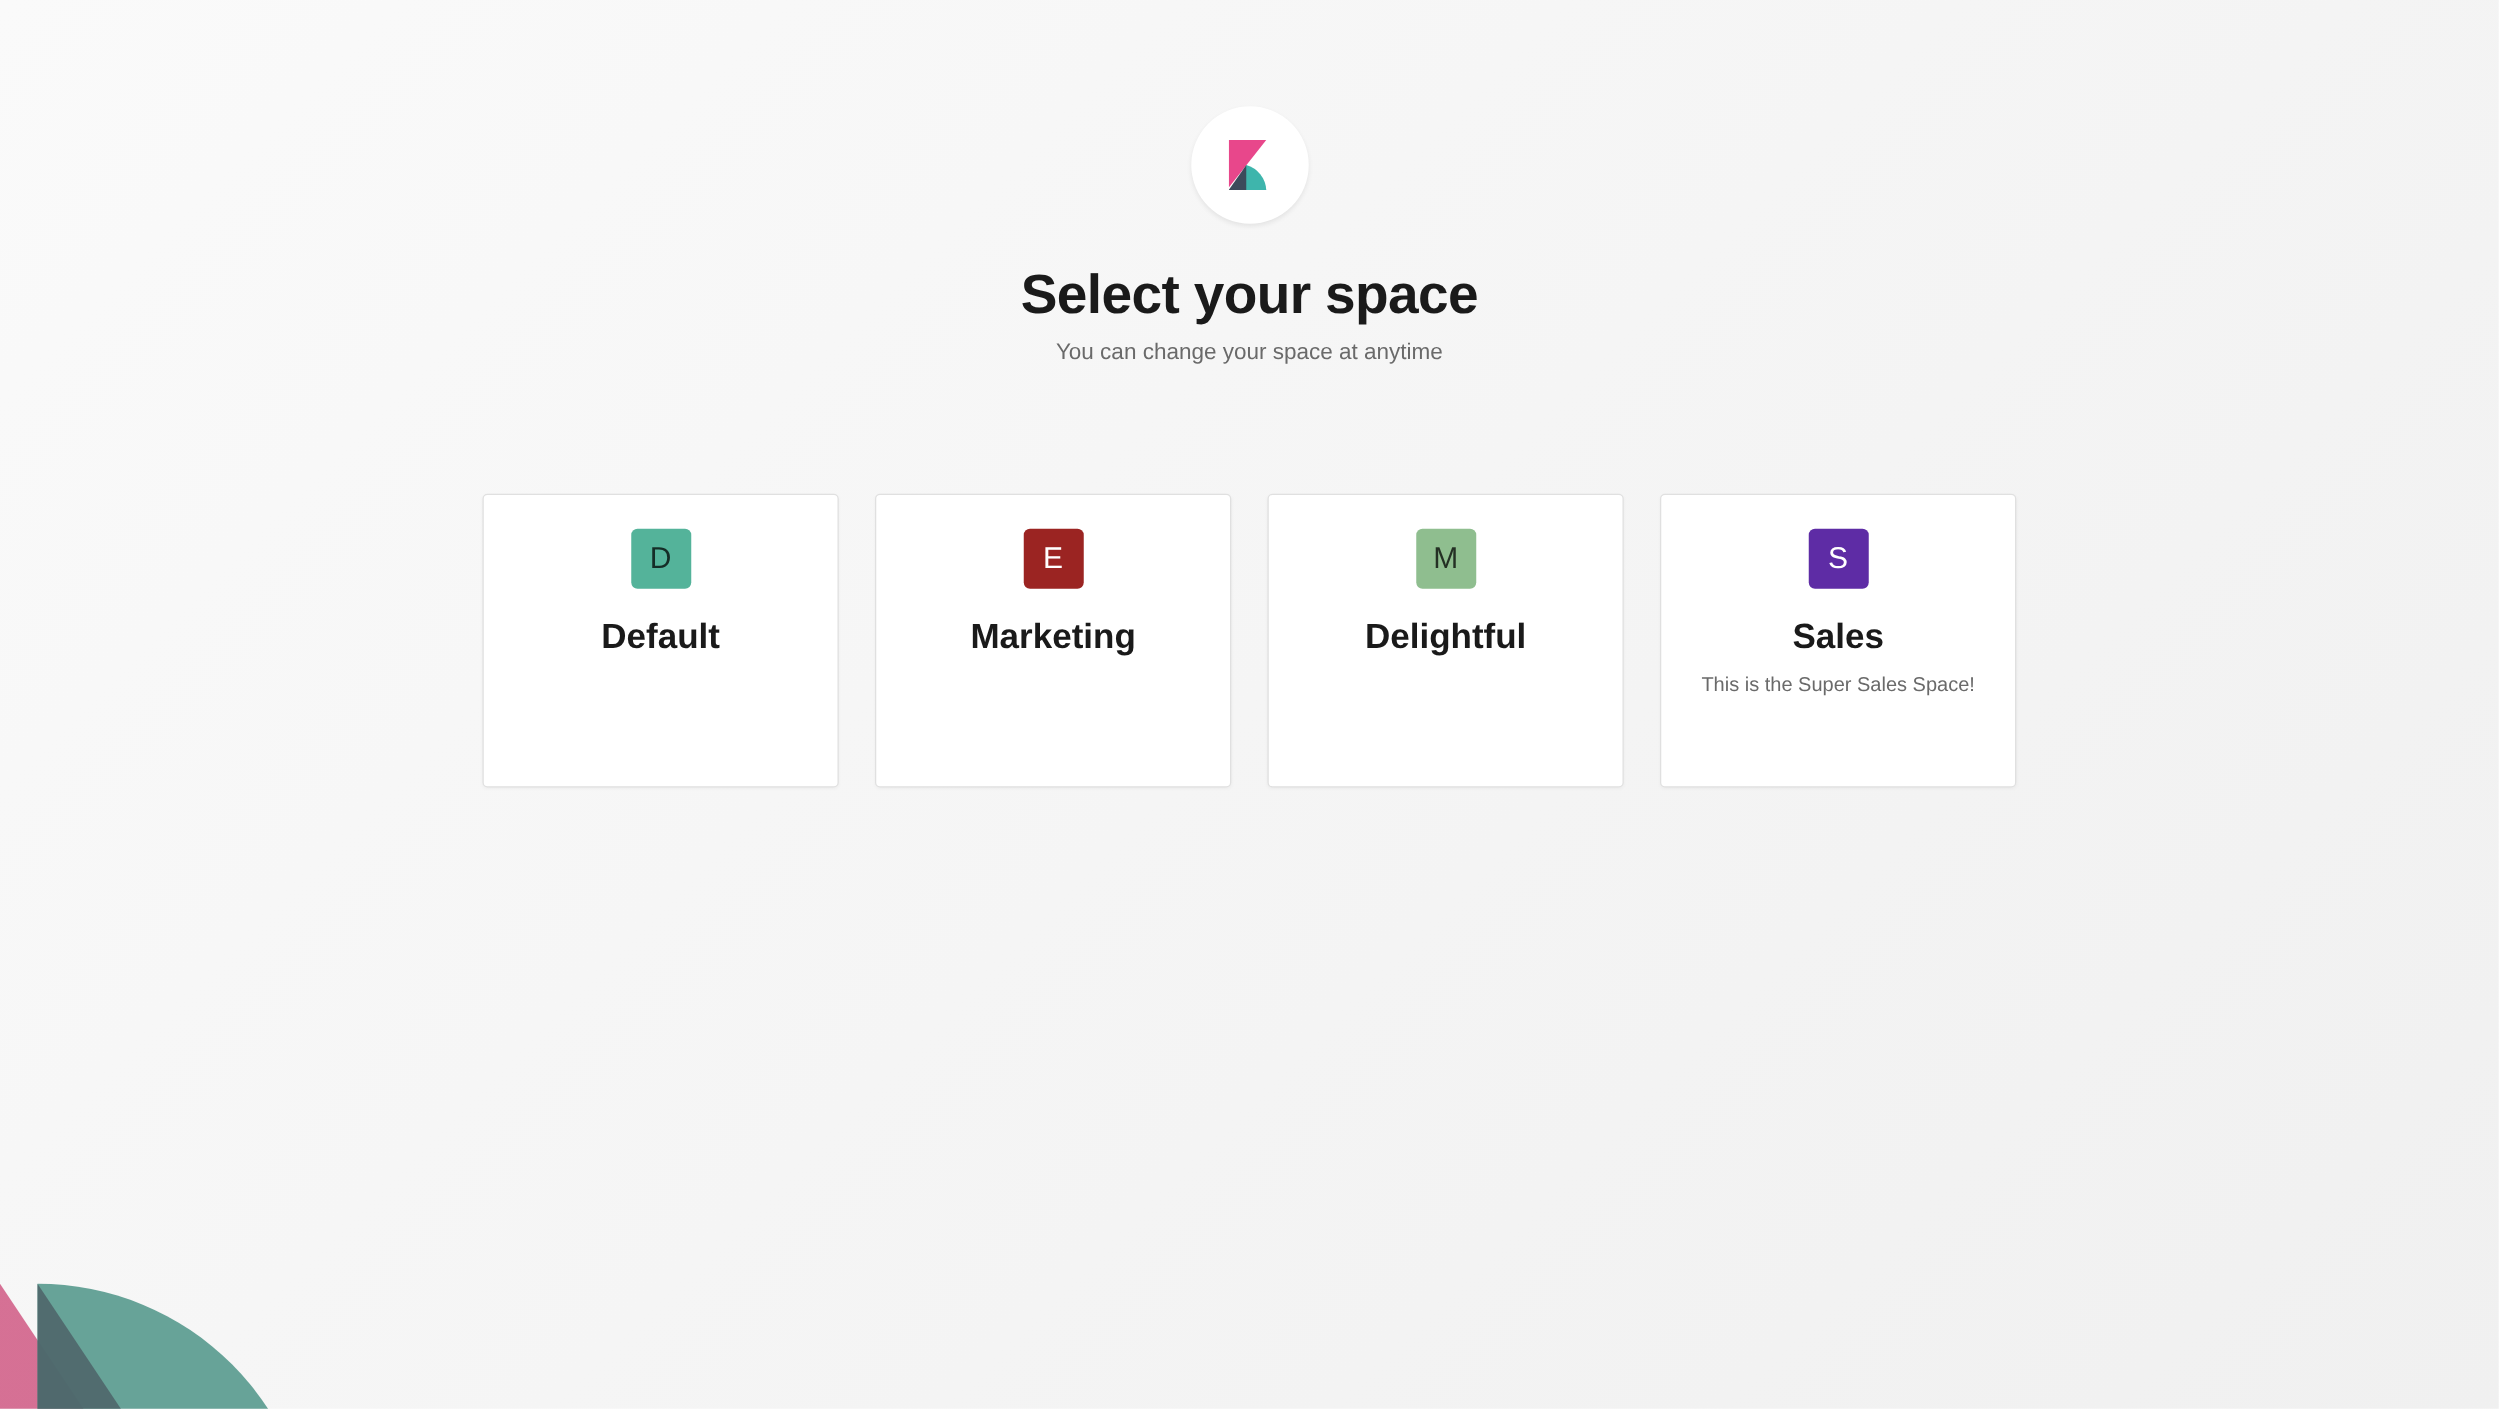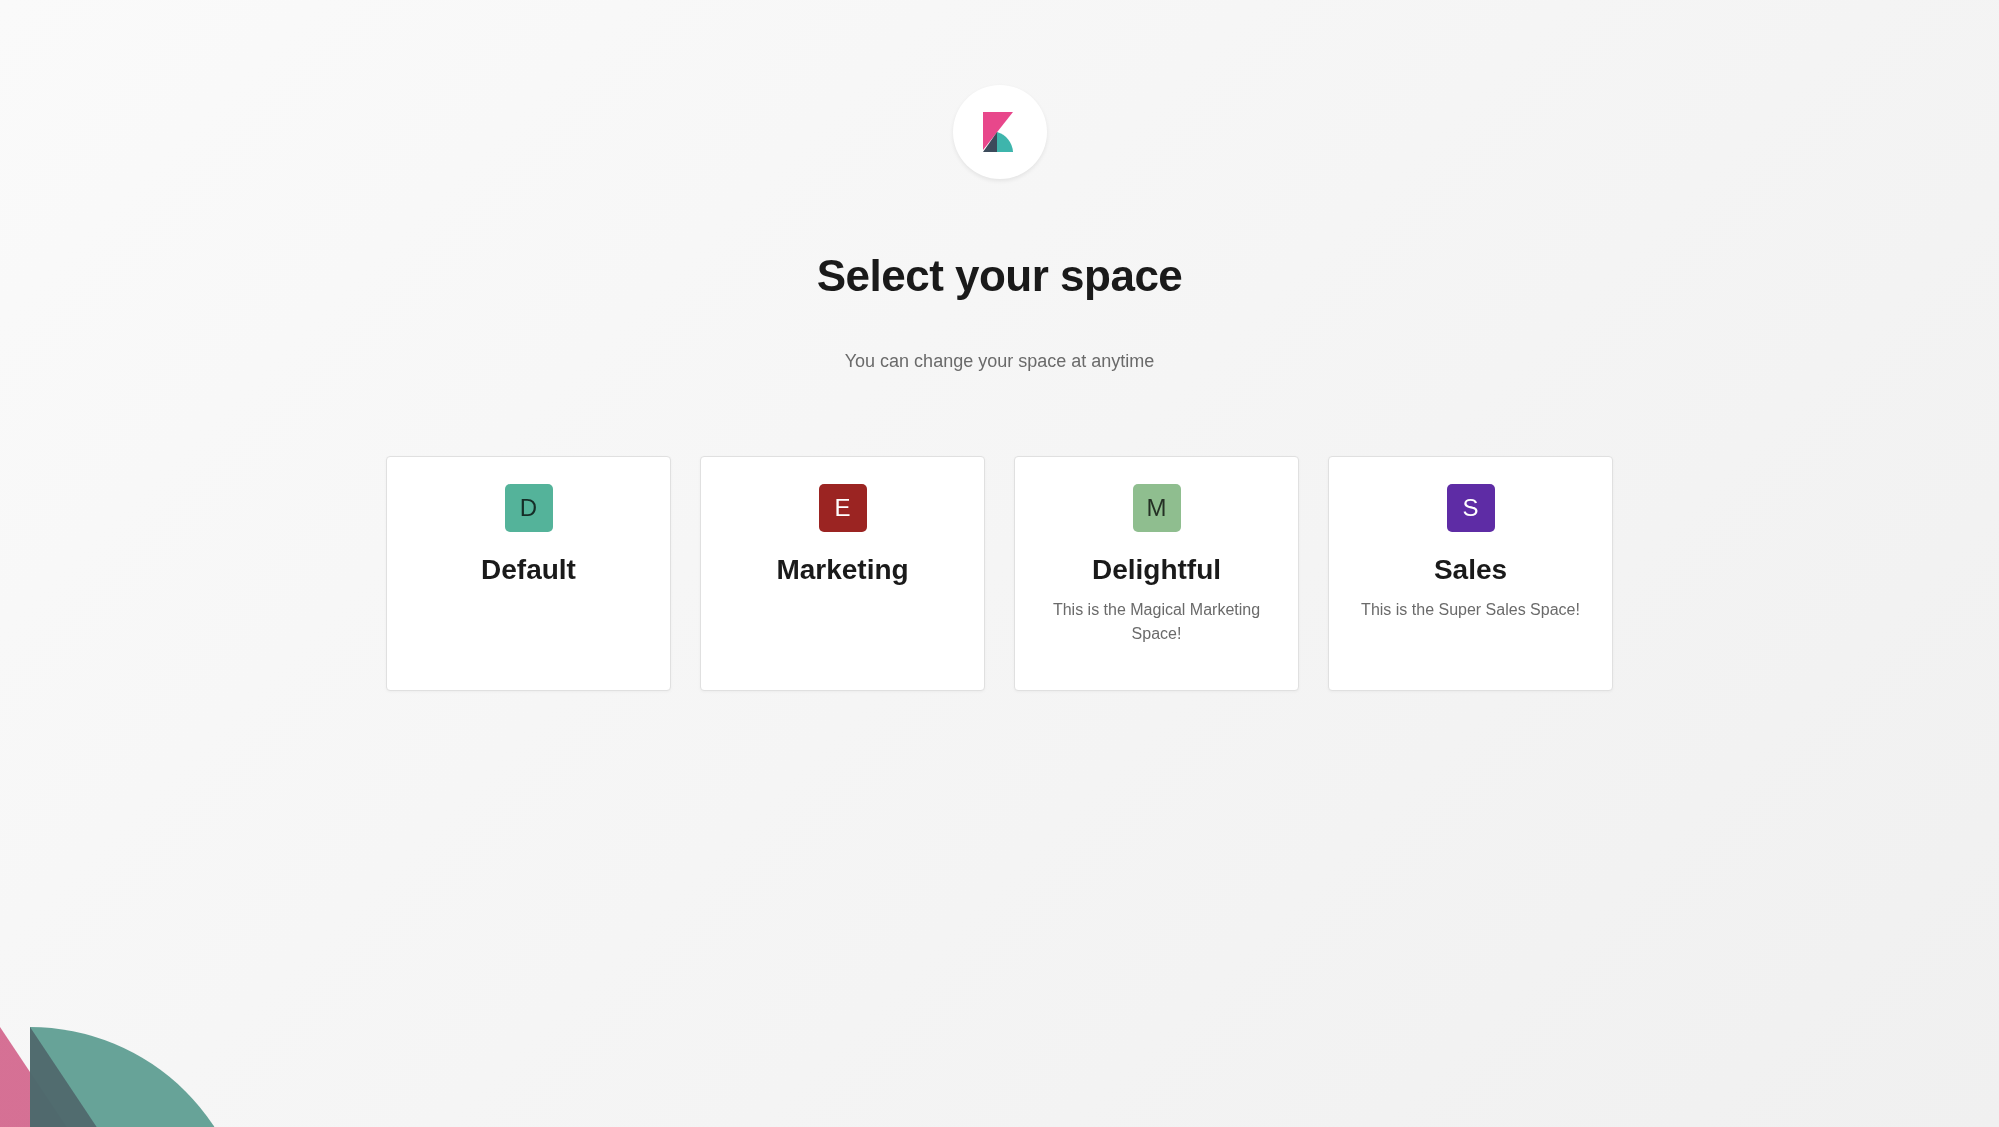--- a/index.html
+++ b/index.html
@@ -27,21 +27,20 @@
       pointer-events: none;
     }
 
     .content {
       position: relative;
       z-index: 1;
       display: flex;
       flex-direction: column;
       align-items: center;
       padding-top: 85px;
-      gap: 40px;
     }
 
     .logo-circle {
       width: 94px;
       height: 94px;
       background: #fff;
       border-radius: 50%;
       display: flex;
       align-items: center;
       justify-content: center;
@@ -59,21 +58,21 @@
       font-size: 44px;
       font-weight: 700;
       color: #1a1a1a;
       margin-bottom: 10px;
       letter-spacing: -0.5px;
     }
 
     .page-subtitle {
       font-size: 18px;
       color: #6a6a6a;
-      margin-bottom: 44px;
+      margin-bottom: 103px;
     }
 
     .cards {
       display: flex;
       gap: 29px;
       justify-content: center;
     }
 
     .card {
       width: 285px;
@@ -152,21 +151,20 @@
     </div>
 
     <div class="card">
       <div class="avatar light-text" style="background:#9B2422;">E</div>
       <div class="card-title">Marketing</div>
     </div>
 
     <div class="card">
       <div class="avatar" style="background:#8FBE8F;">M</div>
       <div class="card-title">Delightful</div>
-      <div class="card-desc">This is the Magical Marketing Space!</div>
     </div>
 
     <div class="card">
       <div class="avatar light-text" style="background:#5E2CA5;">S</div>
       <div class="card-title">Sales</div>
       <div class="card-desc">This is the Super Sales Space!</div>
     </div>
 
   </div>
 </div>

